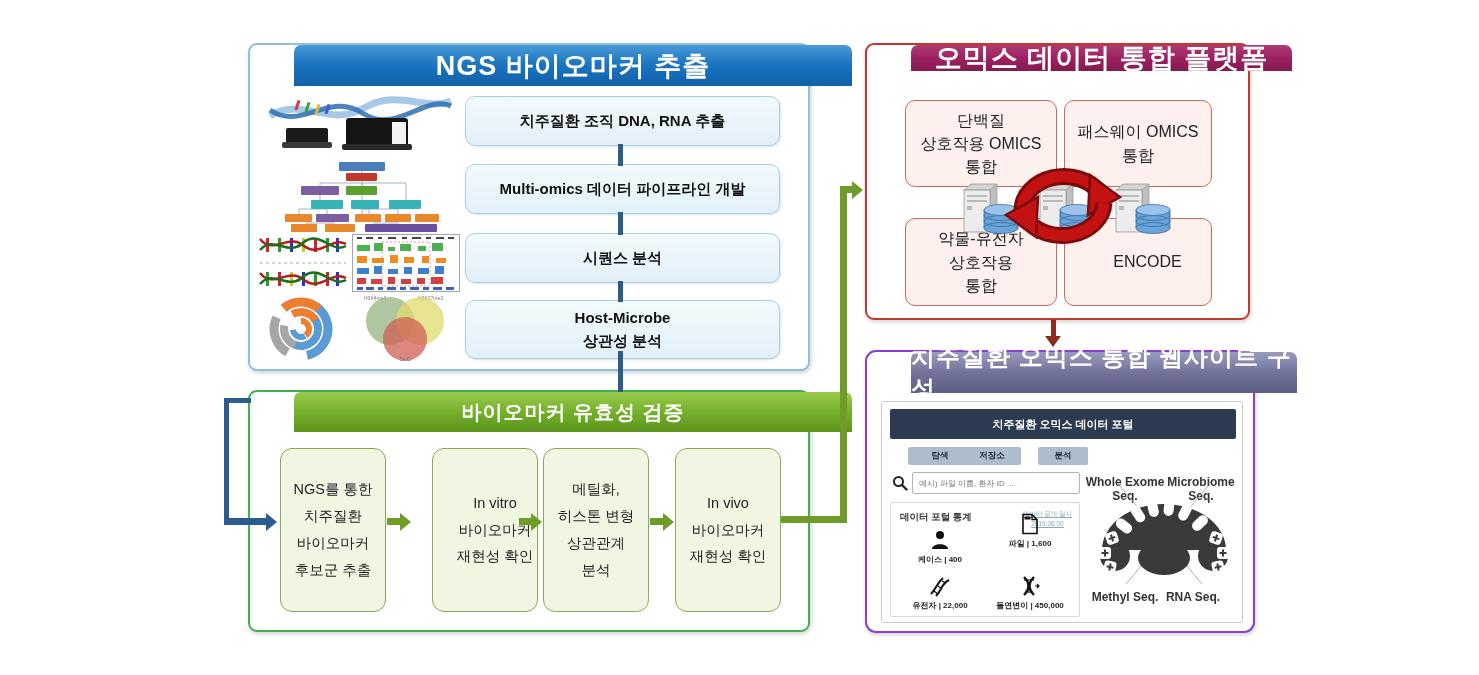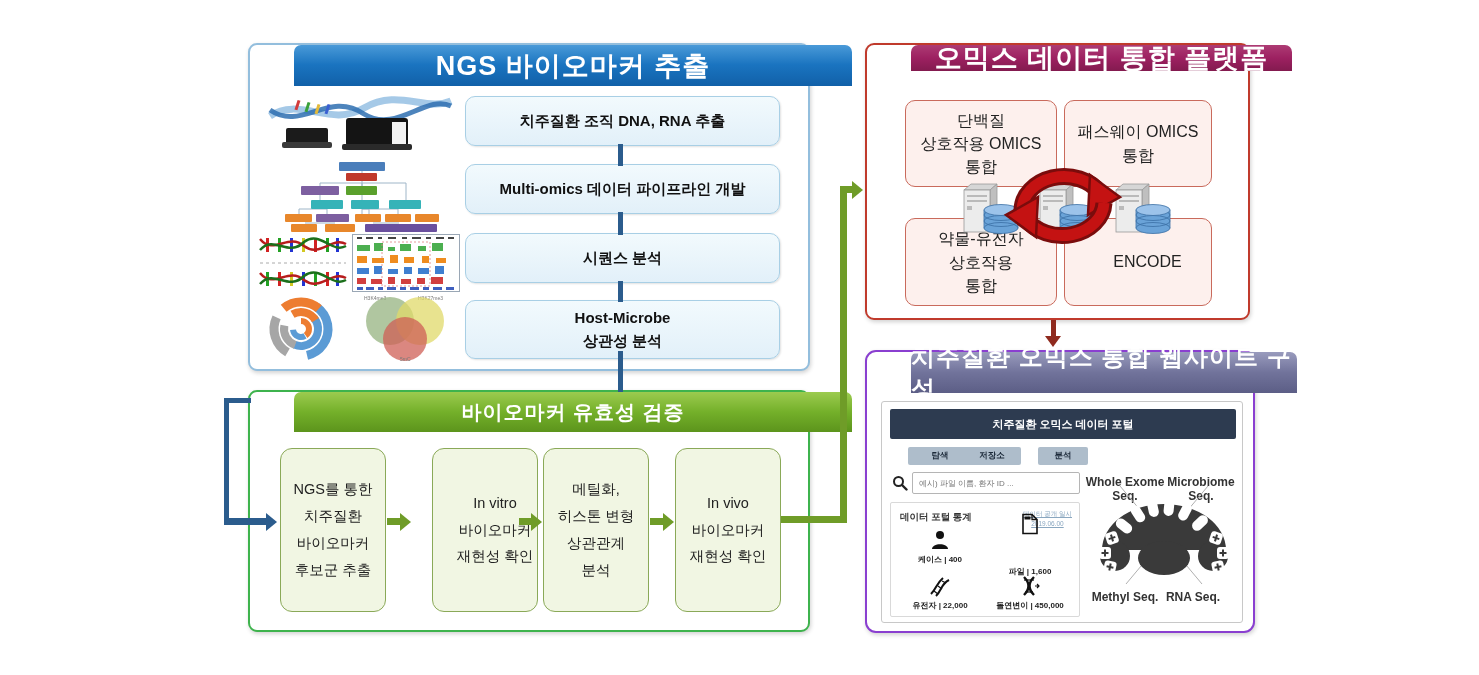--- a/index.html
+++ b/index.html
@@ -318,21 +318,21 @@
         <div class="stats-link">데이터 공개 일시
 2019.06.00</div>
 
         <div class="stat-cell" style="left:6px;top:26px;">
           <svg width="22" height="22" viewBox="0 0 22 22">
             <circle cx="11" cy="6" r="4" fill="#111"></circle>
             <path d="M3,20 C3,13.5 19,13.5 19,20 Z" fill="#111"></path>
           </svg>
           <div class="stat-label">케이스 | 400</div>
         </div>
-        <div class="stat-cell" style="left:96px;top:10px;gap:28px;">
+        <div class="stat-cell" style="left:96px;top:10px;">
           <svg width="20" height="22" viewBox="0 0 20 22">
             <path d="M3,1.5 H12 L17,6.5 V20.5 H3 Z" fill="none" stroke="#111" stroke-width="1.6"></path>
             <path d="M12,1.5 V6.5 H17" fill="none" stroke="#111" stroke-width="1.3"></path>
             <rect x="4.5" y="3.5" width="6" height="3" fill="#111"></rect>
           </svg>
           <div class="stat-label">파일 | 1,600</div>
         </div>
         <div class="stat-cell" style="left:6px;top:72px;">
           <svg width="24" height="22" viewBox="0 0 24 22">
             <path d="M3,19 C9,13 8,9 15,3" stroke="#111" stroke-width="2" fill="none"></path>

